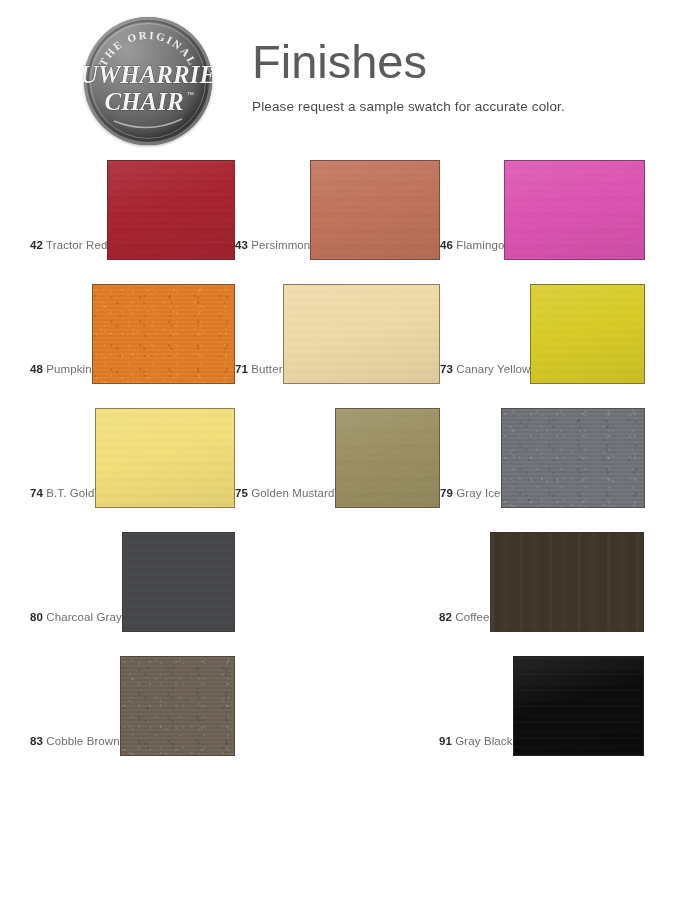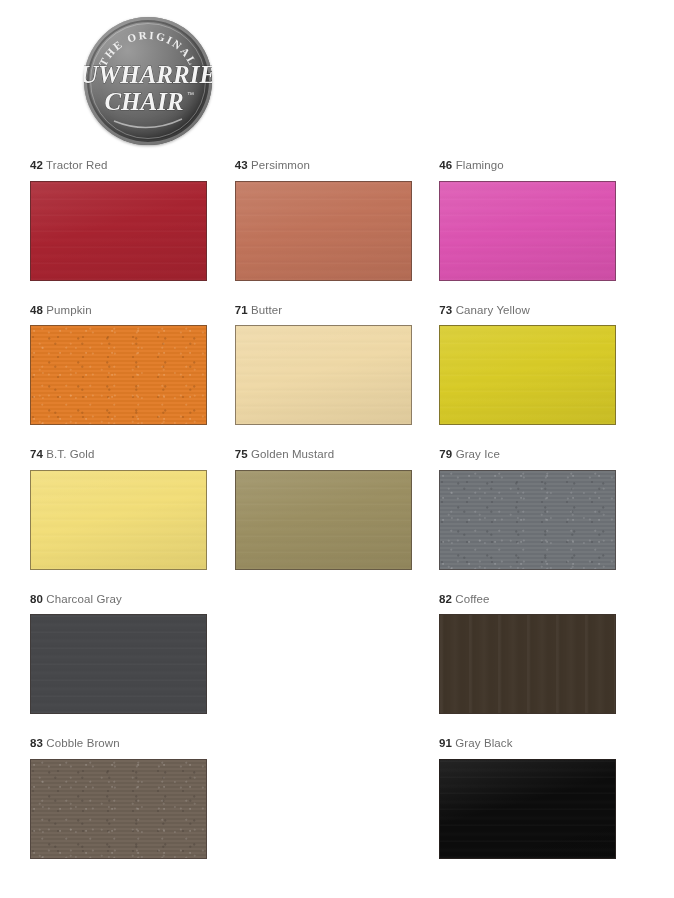--- a/index.html
+++ b/index.html
@@ -98,22 +98,22 @@
 
   .row {
     display: flex;
     justify-content: space-between;
     margin-bottom: 0;
   }
 
   .cell {
     width: 205px;
     display: flex;
-    flex-direction: column;
-    align-items: flex-start;
+    flex-direction: row;
+    align-items: flex-end;
   }
 
   .cell-label {
     font-size: 11.5px;
     color: #6f6f6f;
     line-height: 1;
     margin-bottom: 9px;
     white-space: nowrap;
     letter-spacing: 0.1px;
   }
@@ -201,20 +201,24 @@
         <text font-family="Liberation Serif, serif" font-size="11" font-weight="700" fill="#efefef" letter-spacing="2.1" text-anchor="middle">
           <textPath href="#arcTop" startOffset="50%">THE ORIGINAL</textPath>
         </text>
         <text x="64" y="66" text-anchor="middle" font-family="Liberation Serif, serif" font-size="25" font-weight="700" font-style="italic" fill="#f4f4f4" stroke="#2c2c2c" stroke-width="0.7" paint-order="stroke">UWHARRIE</text>
         <text x="60" y="93" text-anchor="middle" font-family="Liberation Serif, serif" font-size="25" font-weight="700" font-style="italic" fill="#f4f4f4" stroke="#2c2c2c" stroke-width="0.7" paint-order="stroke">CHAIR</text>
         <text x="103" y="80" font-family="Liberation Sans, sans-serif" font-size="7" fill="#e8e8e8">™</text>
         <path d="M 30 104 Q 64 118 98 102" stroke="#e2e2e2" stroke-width="1.4" fill="none" opacity="0.65"></path>
       </svg>
     </div>
 
+    <div class="title-block">
+      <div class="main-title">Finishes</div>
+      <div class="subtitle">Please request a sample swatch for accurate color.</div>
+    </div>
 
   </div>
 
   <div class="grid">
       <div class="row">
         <div class="cell">
           <div class="cell-label"><span class="num">42</span><span> Tractor Red</span></div>
           <div class="swatch sheen" style="background: rgb(168, 35, 48);">
             <div class="grain"></div>
           </div>

